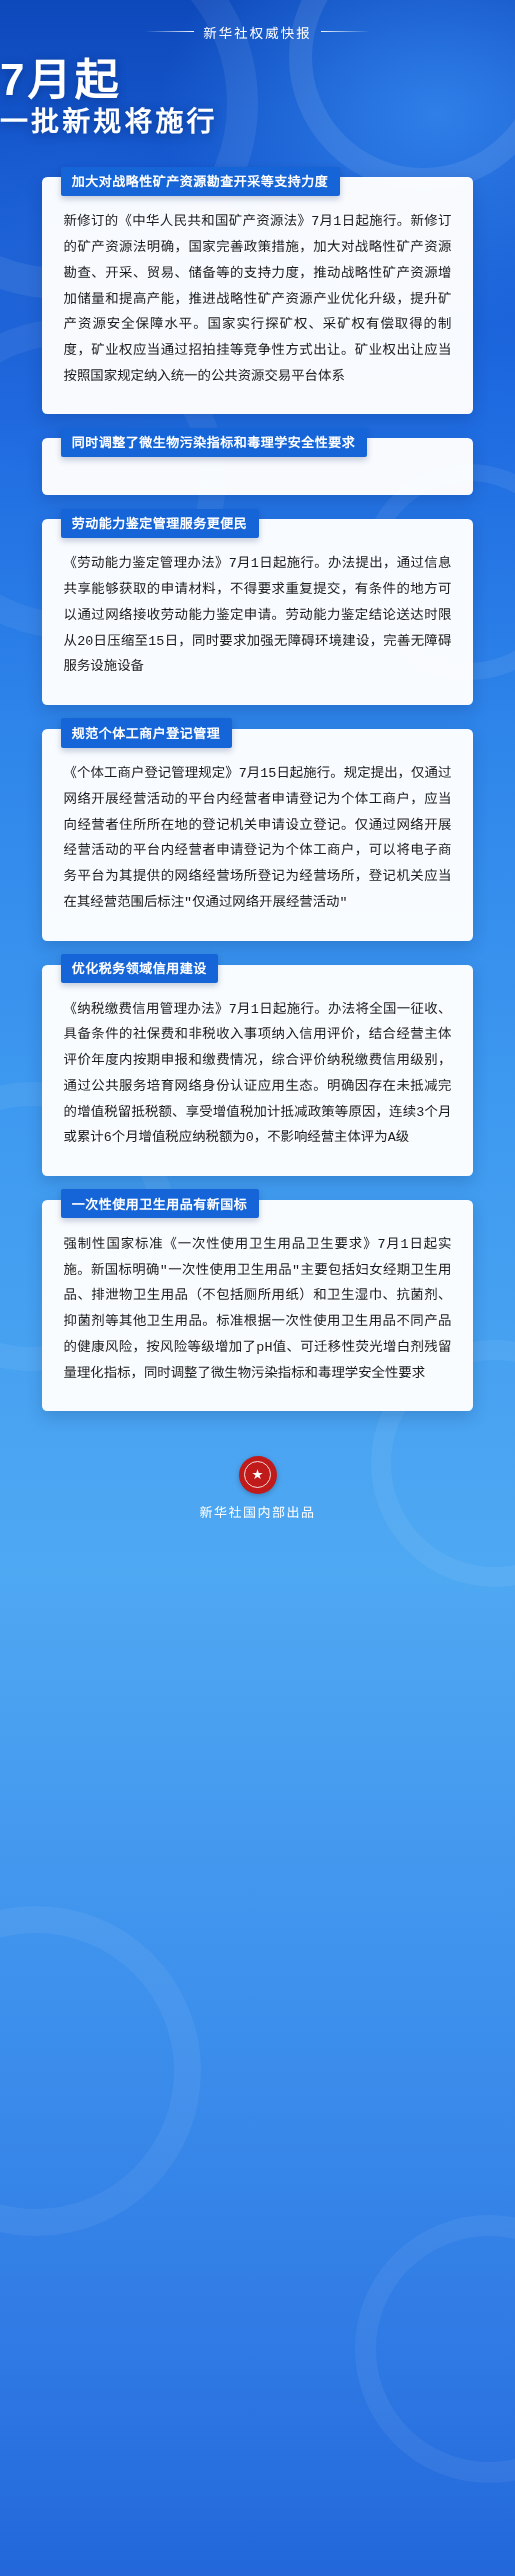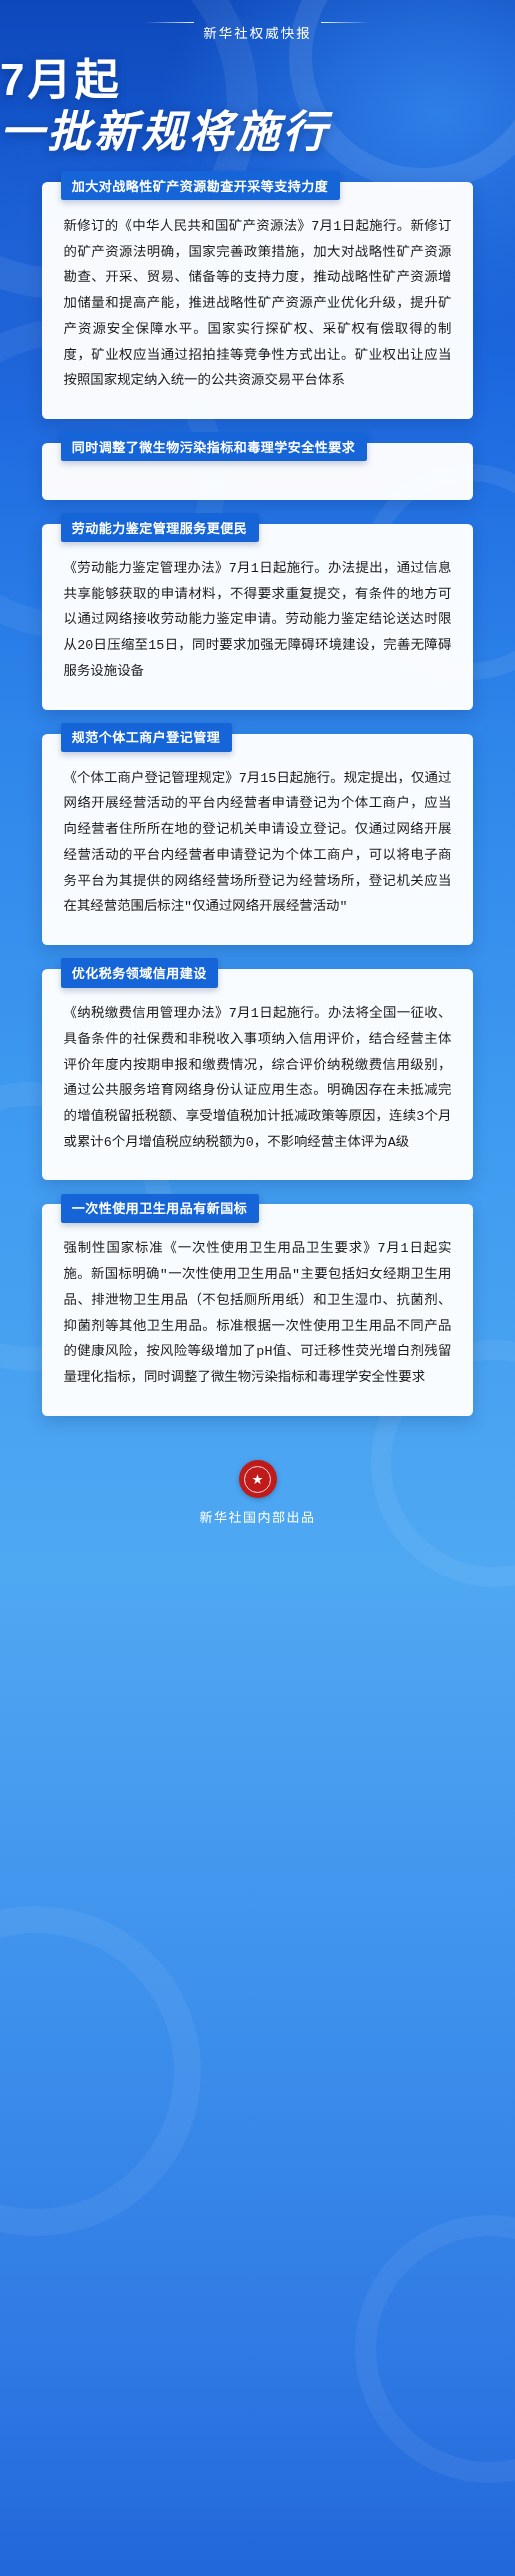--- a/index.html
+++ b/index.html
@@ -34,20 +34,21 @@
   .s5 { width: 289px; height: 289px; left: -113px; top: 1082px; border-width: 24px; border-color: rgba(255,255,255,0.06); }
   .s6 { width: 247px; height: 247px; left: 371px; top: 1340px; border-width: 20.6px; border-color: rgba(255,255,255,0.06); }
   .s7 { width: 330px; height: 330px; left: -129px; top: 1906px; border-width: 27px; border-color: rgba(255,255,255,0.06); }
   .s8 { width: 268px; height: 268px; left: 355px; top: 2215px; border-width: 21.6px; border-color: rgba(255,255,255,0.06); }
 
   .content { position: relative; z-index: 2; }
 
   
   .kicker {
     display: flex;
+    align-items: center;
     justify-content: center;
     gap: 9.3px;
     padding-top: 21.6px;
   }
   .kicker .rule {
     width: 49px; height: 1px;
     background: linear-gradient(90deg, rgba(255,255,255,0) 0%, rgba(255,255,255,0.95) 100%);
   }
   .kicker .rule.right {
     background: linear-gradient(90deg, rgba(255,255,255,0.95) 0%, rgba(255,255,255,0) 100%);
@@ -59,33 +60,33 @@
     font-weight: normal;
   }
   .title {
     color: #ffffff;
     font-weight: bold;
     letter-spacing: 3.1px;
     text-shadow: 0 2.1px 9.3px rgba(6,32,90,0.45);
     margin-top: 13px;
   }
   .title .l1 { display: block; font-size: 44px; line-height: 1.15; }
-  .title .l2 { display: block; font-size: 44px; line-height: 1.22; font-style: italic; }
+  .title .l2 { display: block; font-size: 28px; line-height: 1.22; }
 
   
   .card {
     position: relative;
     width: 431px;
     margin: 0 auto 24px auto;
     background: rgba(255,255,255,0.97);
     border-radius: 5.2px;
     padding: 32px 21.6px 25px 21.6px;
     box-shadow: 0 5.2px 15.5px rgba(4,26,80,0.18);
   }
-  .card:first-of-type { margin-top: 23px; }
+  .card:first-of-type { margin-top: 38px; }
   .card-tab {
     position: absolute;
     top: -10.8px;
     left: 18.5px;
     background: #1565d8;
     color: #ffffff;
     font-size: 13px;
     font-weight: bold;
     letter-spacing: 0.5px;
     padding: 4.6px 11.3px 5.7px 11.3px;

